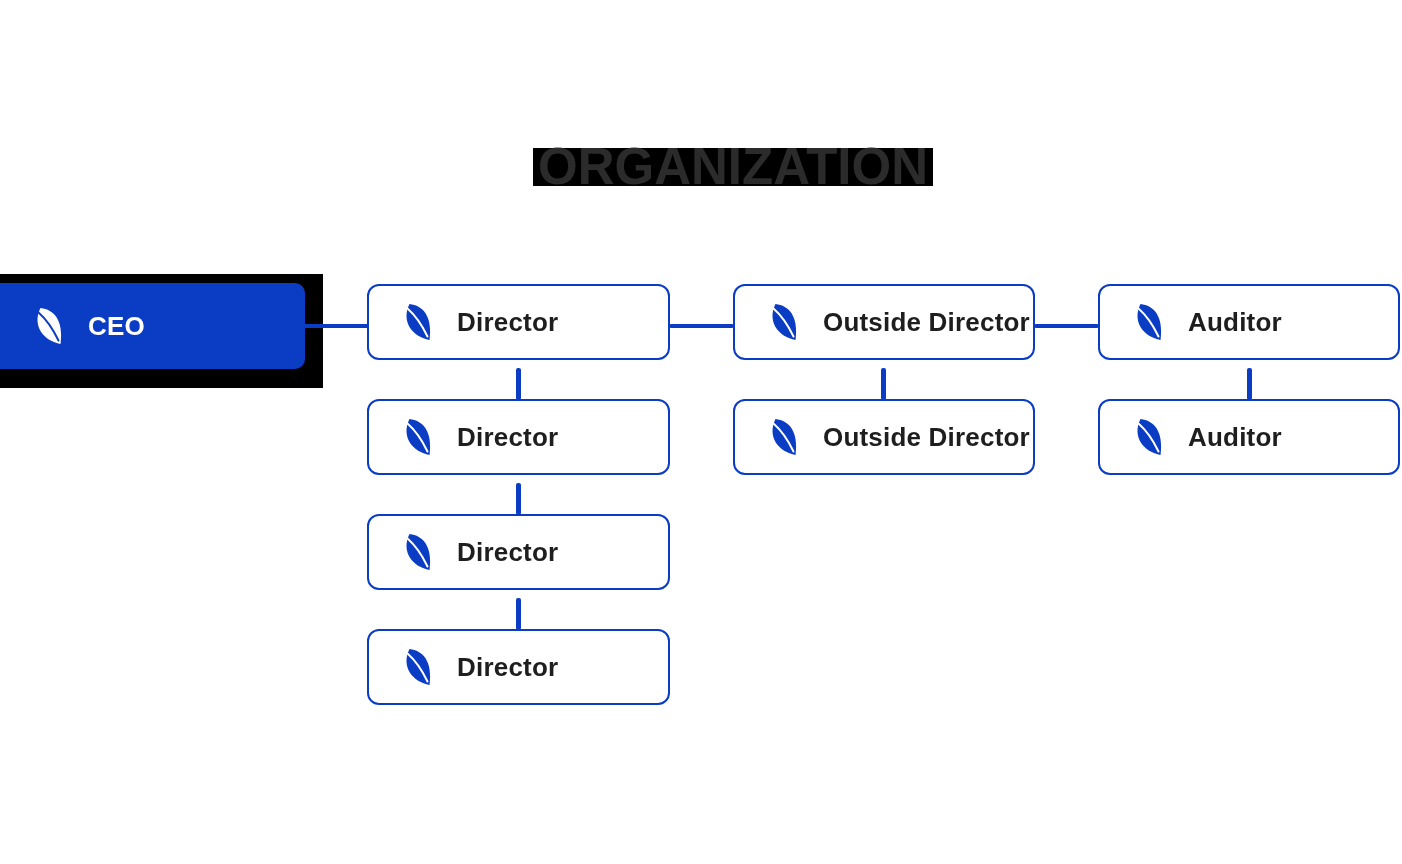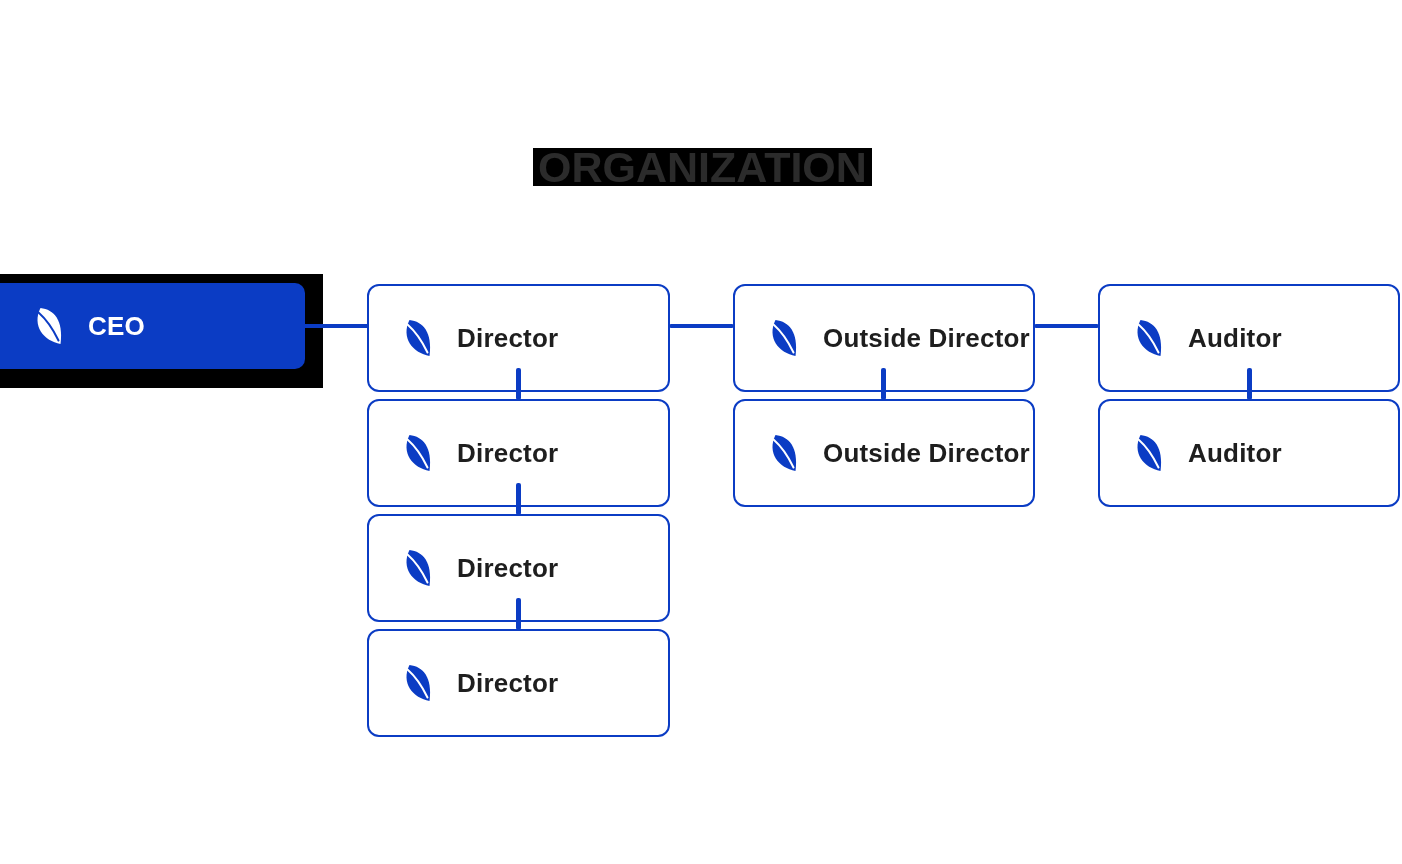--- a/index.html
+++ b/index.html
@@ -14,31 +14,31 @@
 
   
   .title-band {
     position: absolute;
     left: 533px;
     top: 148px;
     height: 38px;
     line-height: 38px;
     background: #000000;
     color: #2b2b2b;
-    font-size: 43px;
+    font-size: 51px;
     font-weight: 700;
     letter-spacing: 0px;
     padding: 0 5px;
     white-space: nowrap;
   }
 
   
   .node {
     position: absolute;
-    height: 108px;
+    height: 76px;
     display: flex;
     align-items: center;
     box-sizing: border-box;
     z-index: 2;
   }
   .node--outline {
     background: #ffffff;
     border: 2px solid #0b3cc4;
     border-radius: 12px;
     padding-left: 30px;

